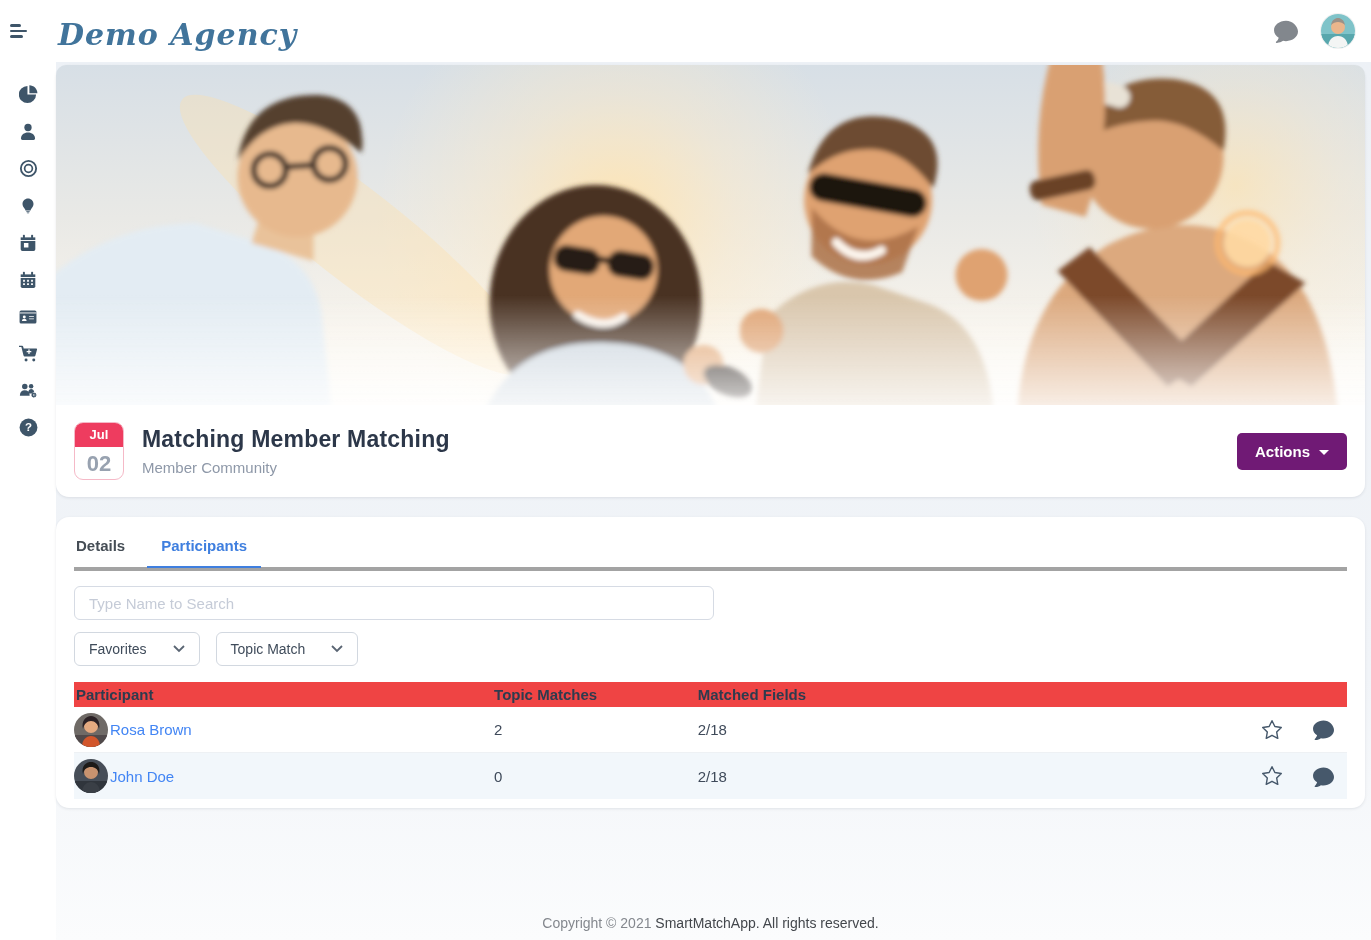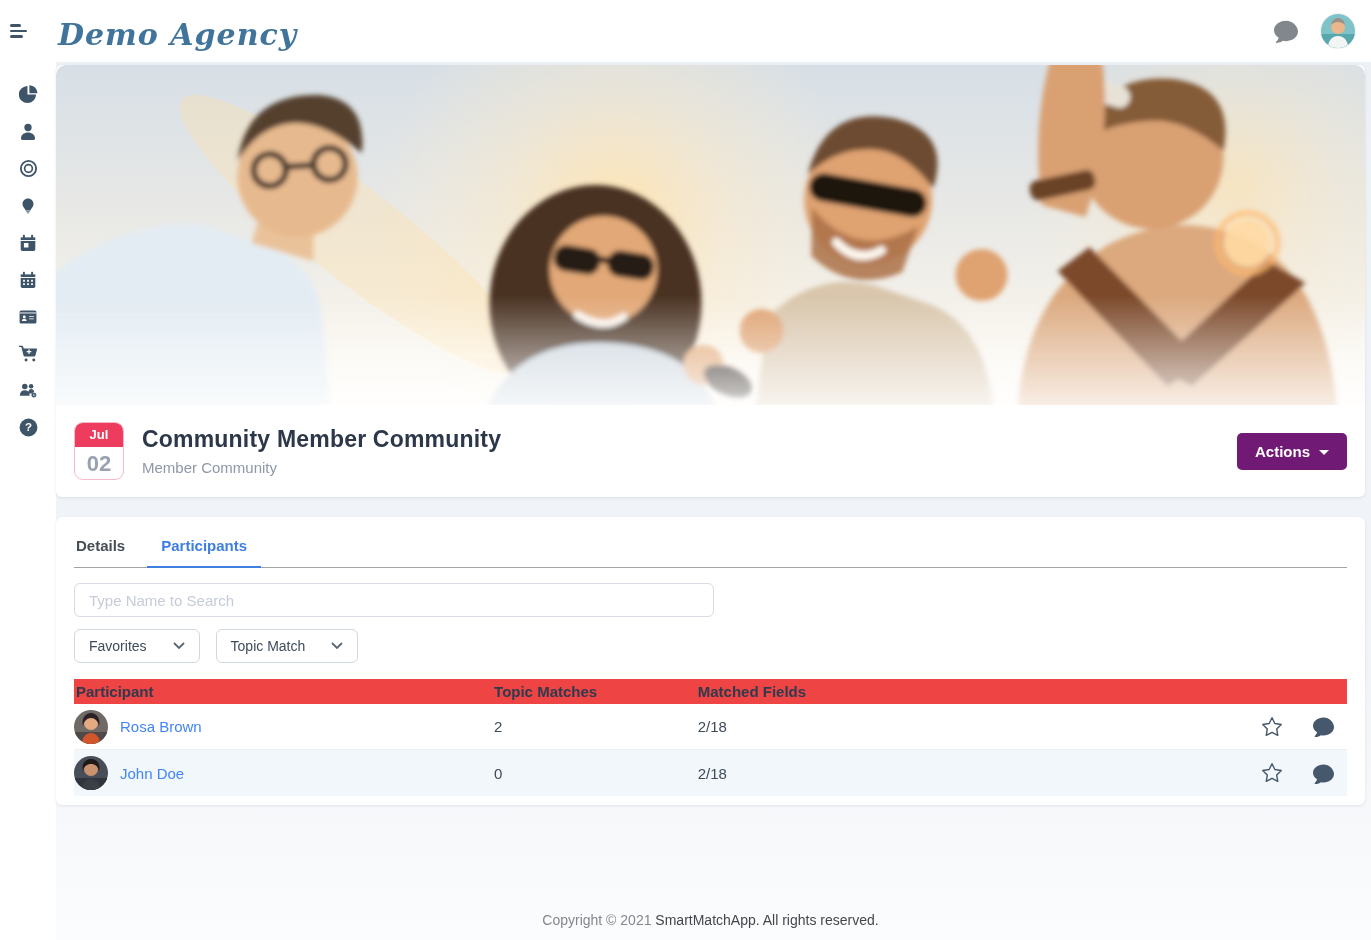--- a/index.html
+++ b/index.html
@@ -25,21 +25,21 @@
 
   
   .app { display:flex; height:878px; }
   .sidebar { width:56px; background:#fff; padding-top:14px; display:flex;
     flex-direction:column; align-items:center; flex:0 0 56px; }
   .side-item { width:40px; height:37px; display:flex; align-items:center; justify-content:center;
     cursor:pointer; }
   .main { flex:1; padding:3px 6px 0 0;
     background:linear-gradient(180deg,#edf1f6 0%,#f1f4f8 70%,#fbfcfd 100%); }
 
-  .card { background:#fff; border-radius:6px; box-shadow:0 1px 3px rgba(30,40,60,.10); }
+  .card { background:#fff; border-radius:13px; box-shadow:0 1px 3px rgba(30,40,60,.10); }
 
   
   .hero { height:340px; border-radius:10px 10px 0 0; overflow:hidden; }
   .hero svg { display:block; width:100%; height:100%; }
   .event-header { display:flex; align-items:center; gap:18px; padding:17px 18px; }
   .date-badge { width:50px; height:58px; border:1px solid #f5b9c7; border-radius:9px;
     overflow:hidden; background:#fff; flex:0 0 50px; text-align:center; }
   .date-badge .m { display:block; background:#ee3c5f; color:#fff; font-size:13px;
     font-weight:700; height:24px; line-height:24px; }
   .date-badge .d { display:block; font-size:22px; font-weight:700; color:#98a2b0;
@@ -48,21 +48,21 @@
   .event-title { font-size:23px; font-weight:700; color:#2c3749; letter-spacing:.2px; }
   .event-subtitle { font-size:15px; color:#8e98a8; margin-top:6px; }
   .btn-primary { background:#701a75; color:#fff; border:none; border-radius:5px;
     font-family:inherit; font-size:15px; font-weight:700; padding:10px 18px;
     display:flex; align-items:center; gap:9px; cursor:pointer; }
   .caret-down { width:0; height:0; border-left:5px solid transparent;
     border-right:5px solid transparent; border-top:5px solid #fff; margin-top:2px; }
 
   
   .panel { margin-top:20px; padding:6px 18px 9px; }
-  .tabs { display:flex; gap:8px; border-bottom:1px solid #a3a3a3; }
+  .tabs { display:flex; gap:8px; border-bottom:4px solid #a3a3a3; }
   .tab { padding:14px 14px 12px; font-size:15px; font-weight:700; color:#454d55;
     cursor:pointer; border-bottom:2px solid transparent; margin-bottom:-1px; }
   .tab:first-child { padding-left:2px; }
   .tab.active { color:#3f7fdf; border-bottom-color:#3f7fdf; }
   .search-input { margin-top:15px; width:640px; height:34px; border:1px solid #d6dbe4;
     border-radius:6px; padding:0 14px; font-family:inherit; font-size:15px; color:#3f4a5a;
     outline:none; display:block; }
   .search-input::placeholder { color:#c5cbd7; }
   .filters { display:flex; gap:16px; margin-top:12px; }
   .select { height:34px; border:1px solid #d2d8e0; border-radius:6px; background:#fff;
@@ -72,21 +72,21 @@
 
   .table { margin-top:16px; font-size:15px; }
   .trow { display:grid; grid-template-columns:33% 16% 32.5% 18.5%; align-items:center; }
   .thead { background:#ef4444; height:25px; font-weight:700; color:#2e3b4e; }
   .thead .c1 { padding-left:2px; }
   .c2, .c3 { text-align:left; }
   .c4 { display:flex; justify-content:flex-end; align-items:center; gap:28px;
     padding-right:12px; }
   .tbody-row { height:46px; border-bottom:1px solid #eef1f4; }
   .tbody-row:last-child { border-bottom:none; background:#f2f7fb; }
-  .cell-user { display:flex; align-items:center; gap:12px; }
+  .cell-user { display:flex; align-items:center; gap:2px; }
   .avatar { width:34px; height:34px; border-radius:50%; overflow:hidden; flex:0 0 34px; }
   .user-link { color:#4285f4; text-decoration:none; cursor:pointer; }
   .icon-btn { cursor:pointer; display:flex; align-items:center; }
 
   
   .footer { text-align:center; margin-top:107px; font-size:14px; color:#84888e; }
   .footer b { color:#43474c; font-weight:400; }
 </style>
 </head>
 <body>
@@ -295,21 +295,21 @@
           </g>
           <rect y="230" width="1310" height="110" fill="url(#wash)"></rect>
         </svg>
       </div>
       <div class="event-header">
         <div class="date-badge">
           <span class="m">Jul</span>
           <span class="d">02</span>
         </div>
         <div class="event-titles">
-          <div class="event-title">Community Member Community</div>
+          <div class="event-title">Matching Member Matching</div>
           <div class="event-subtitle">Member Community</div>
         </div>
         <button class="btn-primary">
           <span>Actions</span>
           <span class="caret-down"></span>
         </button>
       </div>
     </section>
 
     <section class="card panel">

